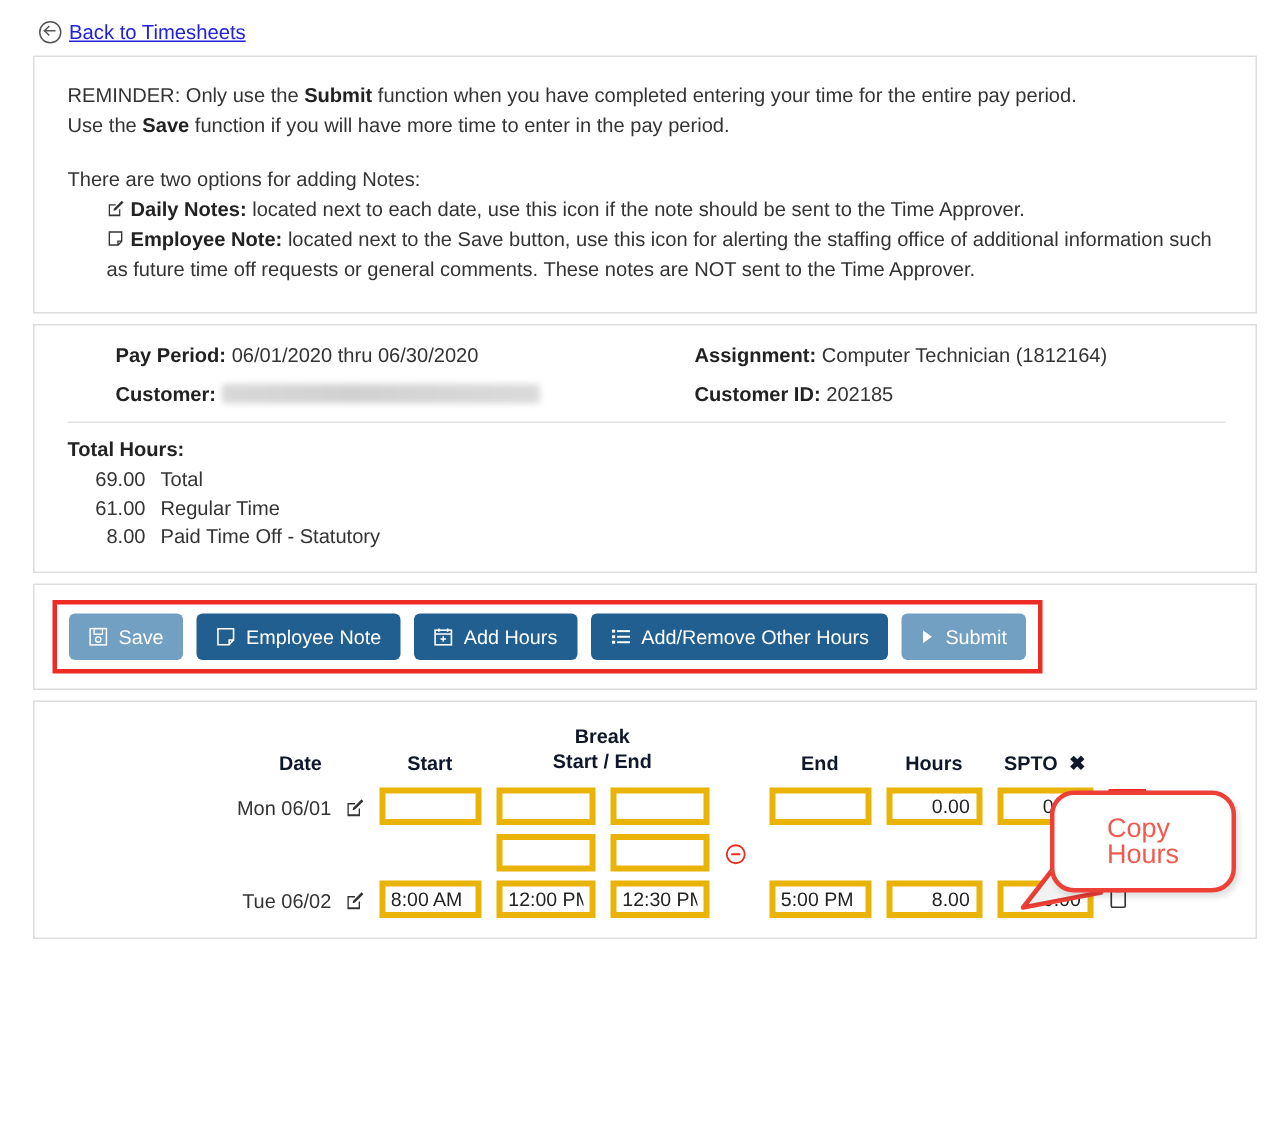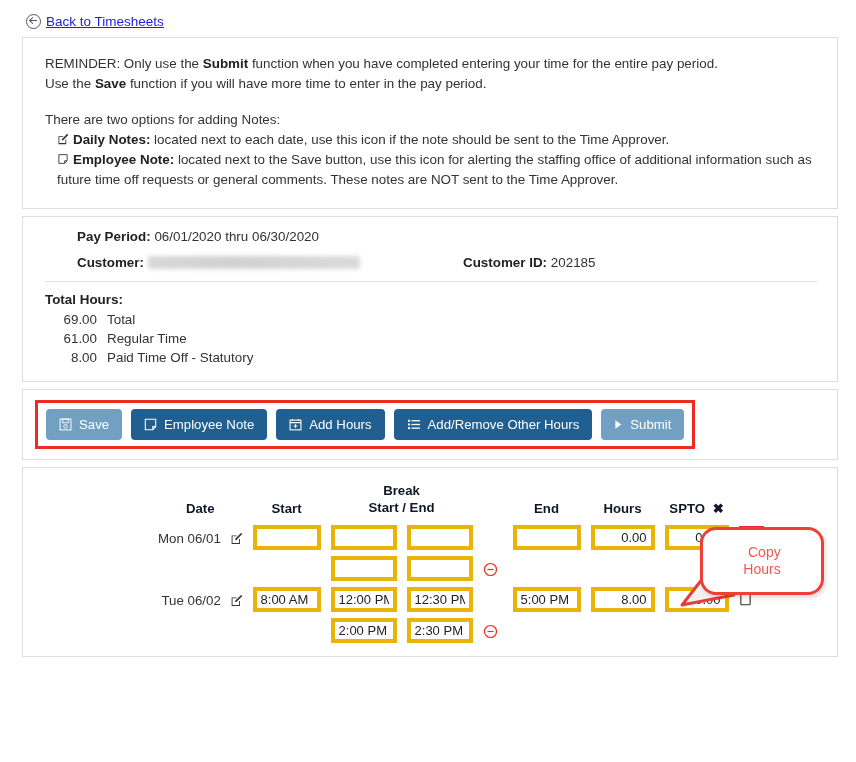--- a/index.html
+++ b/index.html
@@ -40,21 +40,21 @@
     margin: 0 18px 0 22px;
     border: 1px solid #dddddd;
     background: #fff;
     box-sizing: border-box;
   }
   .panel + .panel { margin-top: 7px; }
 
   .reminder { padding: 16px 24px 18px 22px; }
   .reminder p { margin: 0; line-height: 20px; font-size: 13.4px; color: #333; }
   .reminder .gap { height: 16px; }
-  .reminder .indent { margin-left: 12px; }
+  .reminder .indent { margin-left: 26px; }
   .reminder b { font-weight: bold; color: #222; }
 
   .note-ico { display: inline-block; width: 13px; margin-right: 3px; position: relative; top: 1px; }
 
   
   .info { padding: 12px 20px 12px 22px; }
   .inforow { display: flex; margin-bottom: 11px; }
   .infocell { width: 50%; font-size: 13.4px; padding-left: 32px; }
   .infocell b { font-weight: bold; color: #222; }
   .redact {
@@ -107,21 +107,21 @@
   .minus { display: inline-block; width: 15px; height: 15px; vertical-align: middle; }
   .clip { display: inline-block; }
   .clip-boxed { border: 2px solid #ee2b22; padding: 2px 4px; display: inline-block; line-height: 0; }
 
   .spacer-cell { width: 18px; }
 
   
   .callout {
     position: absolute; left: 700px; top: 527px; width: 118px; height: 62px;
     border: 3px solid #ee4036; border-radius: 16px; background: #ffffff;
-    color: #ef5b4f; font-size: 14px; text-align: right;
+    color: #ef5b4f; font-size: 18px; text-align: left;
     display: flex; align-items: center; justify-content: center;
     box-shadow: 2px 3px 4px rgba(0,0,0,.13);
     z-index: 5; line-height: 17px;
   }
   .callout-tail { position: absolute; left: 648px; top: 565px; z-index: 4; }
 </style>
 </head>
 <body>
 
 <div class="backbar">
@@ -151,20 +151,24 @@
     </span><b>Employee Note:</b><span> located next to the Save button, use this icon for alerting the staffing office of additional information such as future time off requests or general comments. These notes are NOT sent to the Time Approver.</span>
   </p>
 </div>
 
 <div class="panel info">
   <div class="inforow">
     <div class="infocell">
       <b>Pay Period:</b>
       <span>06/01/2020 thru 06/30/2020</span>
     </div>
+    <div class="infocell">
+      <b>Assignment:</b>
+      <span>Computer Technician (1812164)</span>
+    </div>
   </div>
   <div class="inforow">
     <div class="infocell">
       <b>Customer:</b>
       <span class="redact w-long"></span>
     </div>
     <div class="infocell">
       <b>Customer ID:</b>
       <span>202185</span>
     </div>
@@ -340,38 +344,20 @@
         <td>
           <span class="clip">
             <svg width="13" height="15" viewBox="0 0 14 16">
                 <rect x="2" y="2.2" width="10" height="12.6" rx="1" fill="none" stroke="#333" stroke-width="1.2"></rect>
                 <rect x="4.6" y="0.9" width="4.8" height="2.6" rx="0.6" fill="#fff" stroke="#333" stroke-width="1.2"></rect>
               </svg>
           </span>
         </td>
       </tr>
 
-      <tr>
-        <td></td>
-        <td></td>
-        <td><input class="fld wide" value="2:00 PM" style=""></td>
-        <td><input class="fld wide" value="2:30 PM" style=""></td>
-        <td class="spacer-cell">
-          <span class="minus">
-            <svg width="15" height="15" viewBox="0 0 16 16">
-                <circle cx="8" cy="8" r="6.4" fill="none" stroke="#ee2b22" stroke-width="1.3"></circle>
-                <path d="M4.8 8h6.4" stroke="#ee2b22" stroke-width="1.3"></path>
-              </svg>
-          </span>
-        </td>
-        <td></td>
-        <td></td>
-        <td></td>
-        <td></td>
-      </tr>
 
     </tbody>
   </table>
 </div>
 
 <svg class="callout-tail" width="90" height="60" viewBox="0 0 90 60">
   <path d="M62 4 L86 30 L34 40 Z" fill="#ffffff" stroke="#ee4036" stroke-width="3" stroke-linejoin="round"></path>
   <path d="M62 4 L86 30 L34 40 Z" fill="rgba(0,0,0,0.05)" stroke="none"></path>
 </svg>
 <div class="callout">

